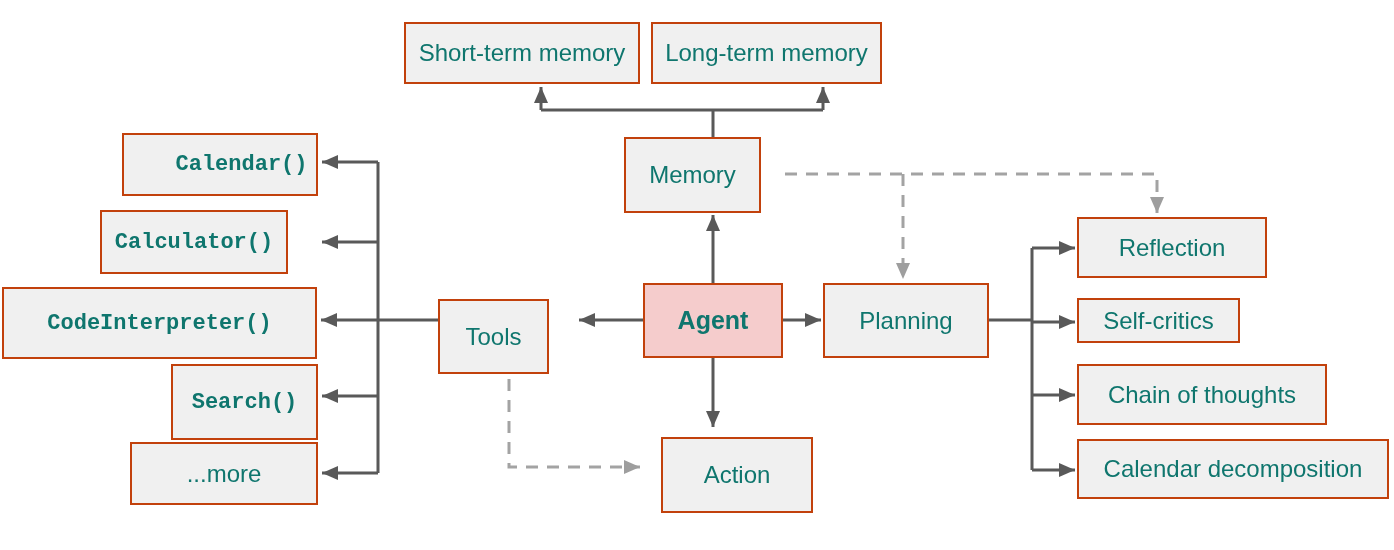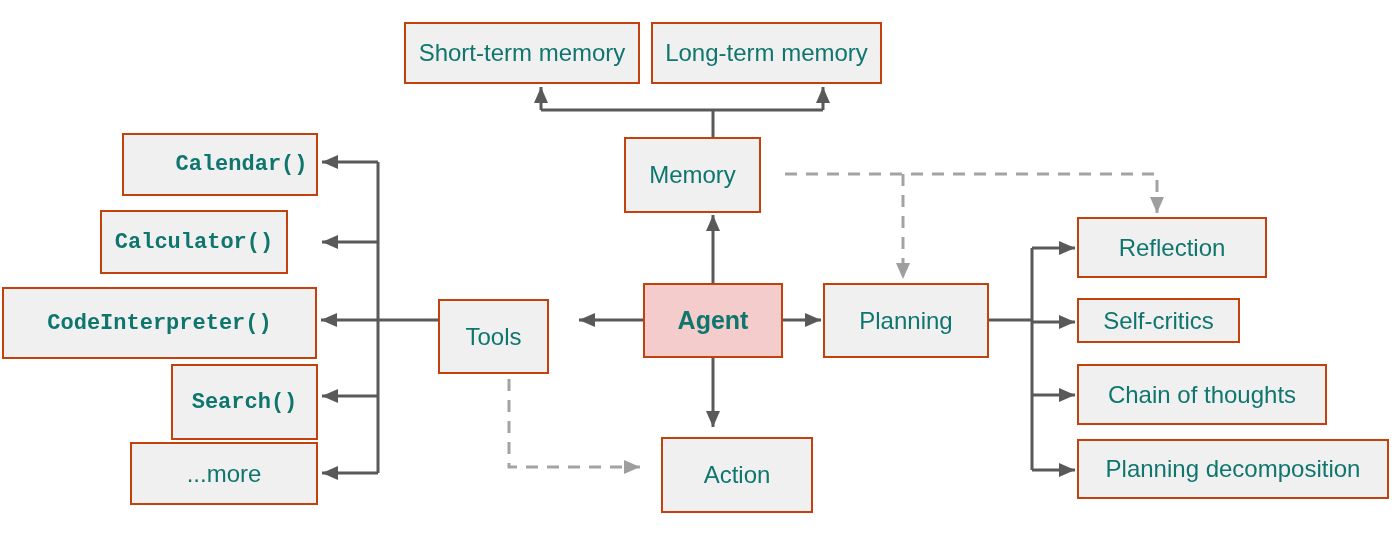--- a/index.html
+++ b/index.html
@@ -107,15 +107,15 @@
   <div class="node mono" style="left:100px; top:210px; width:188px; height:64px;">Calculator()</div>
   <div class="node mono" style="left:2px; top:287px; width:315px; height:72px;">CodeInterpreter()</div>
   <div class="node mono" style="left:171px; top:364px; width:147px; height:76px;">Search()</div>
   <div class="node" style="left:823px; top:283px; width:166px; height:75px;">Planning</div>
 
   <div class="node" style="left:130px; top:442px; width:188px; height:63px;">...more</div>
 
   <div class="node" style="left:1077px; top:217px; width:190px; height:61px;">Reflection</div>
   <div class="node" style="left:1077px; top:298px; width:163px; height:45px;">Self-critics</div>
   <div class="node" style="left:1077px; top:364px; width:250px; height:61px;">Chain of thoughts</div>
-  <div class="node" style="left:1077px; top:439px; width:312px; height:60px;">Planning decomposition</div>
+  <div class="node" style="left:1077px; top:439px; width:312px; height:60px;">Calendar decomposition</div>
 
 </div>
 
 </body></html>

